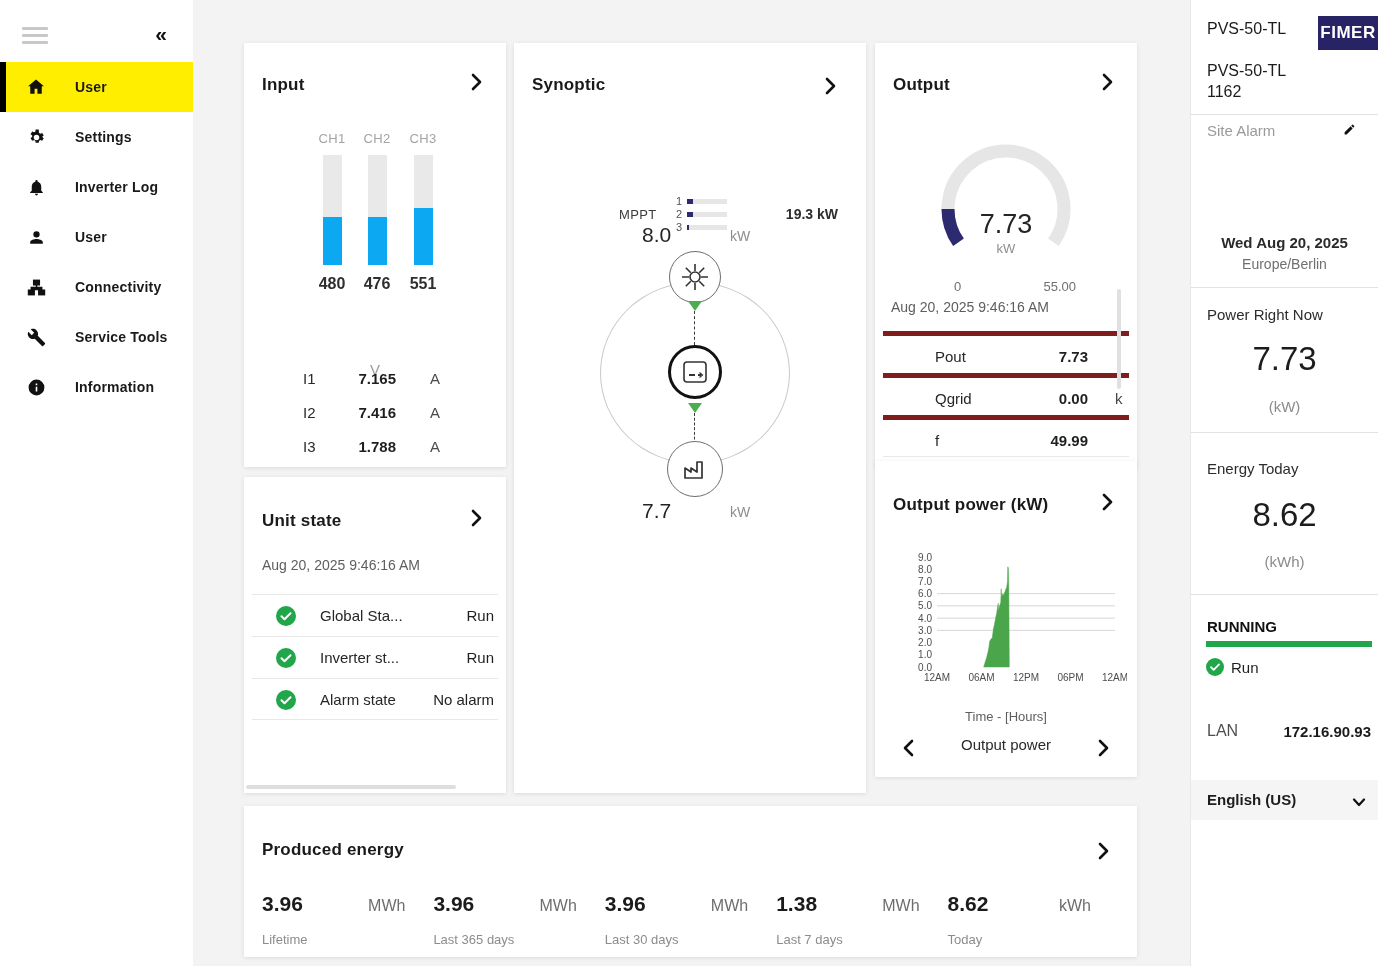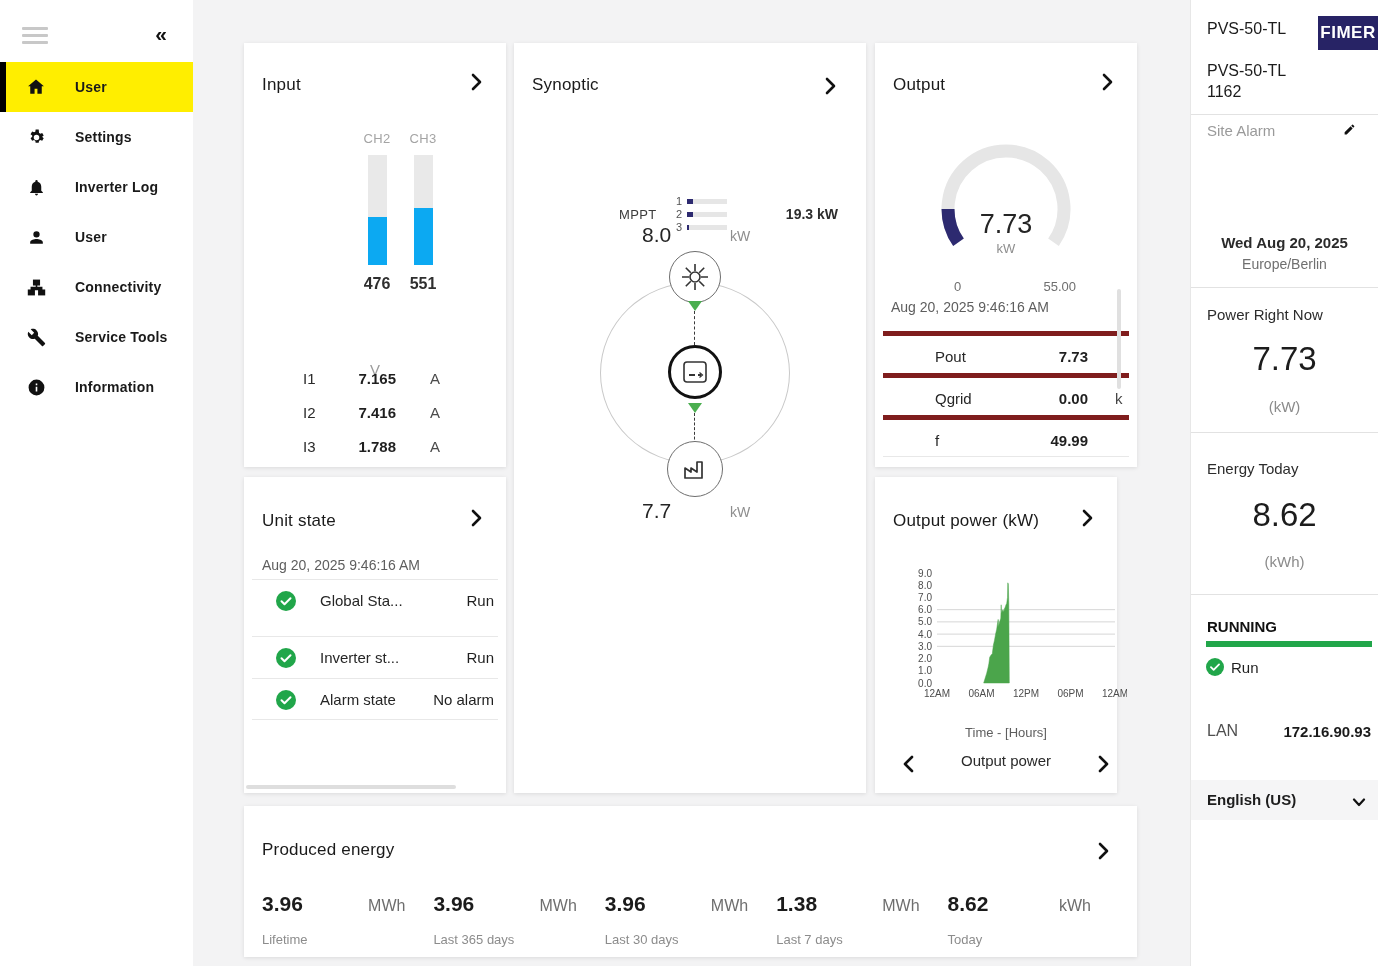--- a/index.html
+++ b/index.html
@@ -16,21 +16,21 @@
   .mi { position:relative; height:50px; display:flex; align-items:center; cursor:pointer; }
   .mi .mi-ic { width:20px; height:20px; margin-left:26px; flex:0 0 auto; display:flex; align-items:center; justify-content:center; }
   .mi .mi-lb { margin-left:29px; font-size:14px; font-weight:600; color:#1a1a1a; letter-spacing:.2px; }
   .mi.active { background:#ffee00; border-left:6px solid #000; }
   .mi.active .mi-ic { margin-left:20px; }
   .mi.active .mi-lb { font-weight:700; }
   .mi svg { fill:#111; }
 
   
   .card { position:absolute; background:#fff; box-shadow:0 1px 4px rgba(0,0,0,.10); }
-  .card-title { position:absolute; left:18px; top:32px; font-size:17px; font-weight:400; color:#1a1a1a; letter-spacing:.2px; }
+  .card-title { position:absolute; left:18px; top:32px; font-size:17px; font-weight:700; color:#1a1a1a; letter-spacing:.2px; }
   .chev { position:absolute; cursor:pointer; }
   .chev svg { stroke:#111; stroke-width:2.6; fill:none; stroke-linecap:round; stroke-linejoin:round; }
 
   
   #card-input   { left:244px; top:43px;  width:262px; height:424px; }
   .ch-col { position:absolute; width:46px; text-align:center; }
   .ch-lab { font-size:13px; color:#a4a4a4; letter-spacing:.3px; }
   .vbar { position:relative; width:19px; height:110px; background:#e9e9e9; margin:9px auto 0; }
   .vbar i { position:absolute; left:0; right:0; bottom:0; background:#0ca9f2; }
   .ch-val { margin-top:10px; font-size:16px; font-weight:600; color:#2f2f2f; }
@@ -76,21 +76,21 @@
   #card-unit { left:244px; top:477px; width:262px; height:316px; }
   .us-date { position:absolute; left:18px; top:80px; font-size:14px; color:#5e5e5e; }
   .usrow { position:absolute; left:8px; width:246px; height:42px; border-top:1px solid #e8e8e8; }
   .usrow.last { border-bottom:1px solid #e8e8e8; }
   .usrow .ic { position:absolute; left:24px; top:11px; }
   .usrow .ul { position:absolute; left:68px; top:12px; font-size:15px; color:#262626; }
   .usrow .uv { position:absolute; right:4px; top:12px; font-size:15px; color:#1f1f1f; }
   .hscroll { position:absolute; left:2px; bottom:4px; width:210px; height:4px; background:#dedede; border-radius:2px; }
 
   
-  #card-opw { left:875px; top:477px; width:242px; height:316px; }
+  #card-opw { left:875px; top:461px; width:262px; height:316px; }
   #opw-chart { position:absolute; left:10px; top:88px; }
   .xaxis-lab { position:absolute; left:0; top:248px; width:262px; text-align:center; font-size:13px; color:#5e5e5e; }
   .opw-nav { position:absolute; left:0; top:275px; width:262px; height:24px; }
   .opw-nav .nm { position:absolute; left:0; width:262px; text-align:center; font-size:15px; color:#2a2a2a; }
 
   
   #card-pe { left:244px; top:806px; width:893px; height:151px; }
   .pe-items { position:absolute; left:18px; top:86px; right:18px; display:grid; grid-template-columns:repeat(5,1fr); }
   .pe-it { position:relative; padding-right:28px; }
   .pe-top { display:flex; justify-content:space-between; align-items:baseline; }
@@ -199,20 +199,27 @@
       <span class="mi-lb">Information</span>
     </div>
   </nav>
 
   <section class="card" id="card-input">
     <h2 class="card-title">Input</h2>
     <span class="chev" style="right:24px; top:30px;"><svg width="11" height="18" viewBox="0 0 11 18">
           <path d="M2 2l7 7-7 7"></path>
         </svg></span>
 
+    <div class="ch-col" style="left:65px; top:88px;">
+      <div class="ch-lab">CH1</div>
+      <div class="vbar">
+          <i style="height: 44%;"></i>
+        </div>
+      <div class="ch-val">480</div>
+    </div>
     <div class="ch-col" style="left:110px; top:88px;">
       <div class="ch-lab">CH2</div>
       <div class="vbar">
           <i style="height: 44%;"></i>
         </div>
       <div class="ch-val">476</div>
     </div>
     <div class="ch-col" style="left:156px; top:88px;">
       <div class="ch-lab">CH3</div>
       <div class="vbar">
@@ -341,21 +348,21 @@
     <div class="vscroll"></div>
   </section>
 
   <section class="card" id="card-unit">
     <h2 class="card-title" style="top:34px;">Unit state</h2>
     <span class="chev" style="right:24px; top:32px;"><svg width="11" height="18" viewBox="0 0 11 18">
           <path d="M2 2l7 7-7 7"></path>
         </svg></span>
     <div class="us-date">Aug 20, 2025 9:46:16 AM</div>
 
-    <div class="usrow" style="top:102px;">
+    <div class="usrow" style="top:117px;">
       <span class="ic">
         <svg width="20" height="20" viewBox="0 0 20 20">
             <circle cx="10" cy="10" r="10" fill="#21a64a"></circle>
             <path d="M5.5 10.2l3 3 6-6" stroke="#fff" stroke-width="2" fill="none" stroke-linecap="round" stroke-linejoin="round"></path>
           </svg>
       </span>
       <span class="ul">Global Sta...</span>
       <span class="uv">Run</span>
     </div>
     <div class="usrow" style="top:159px;">

